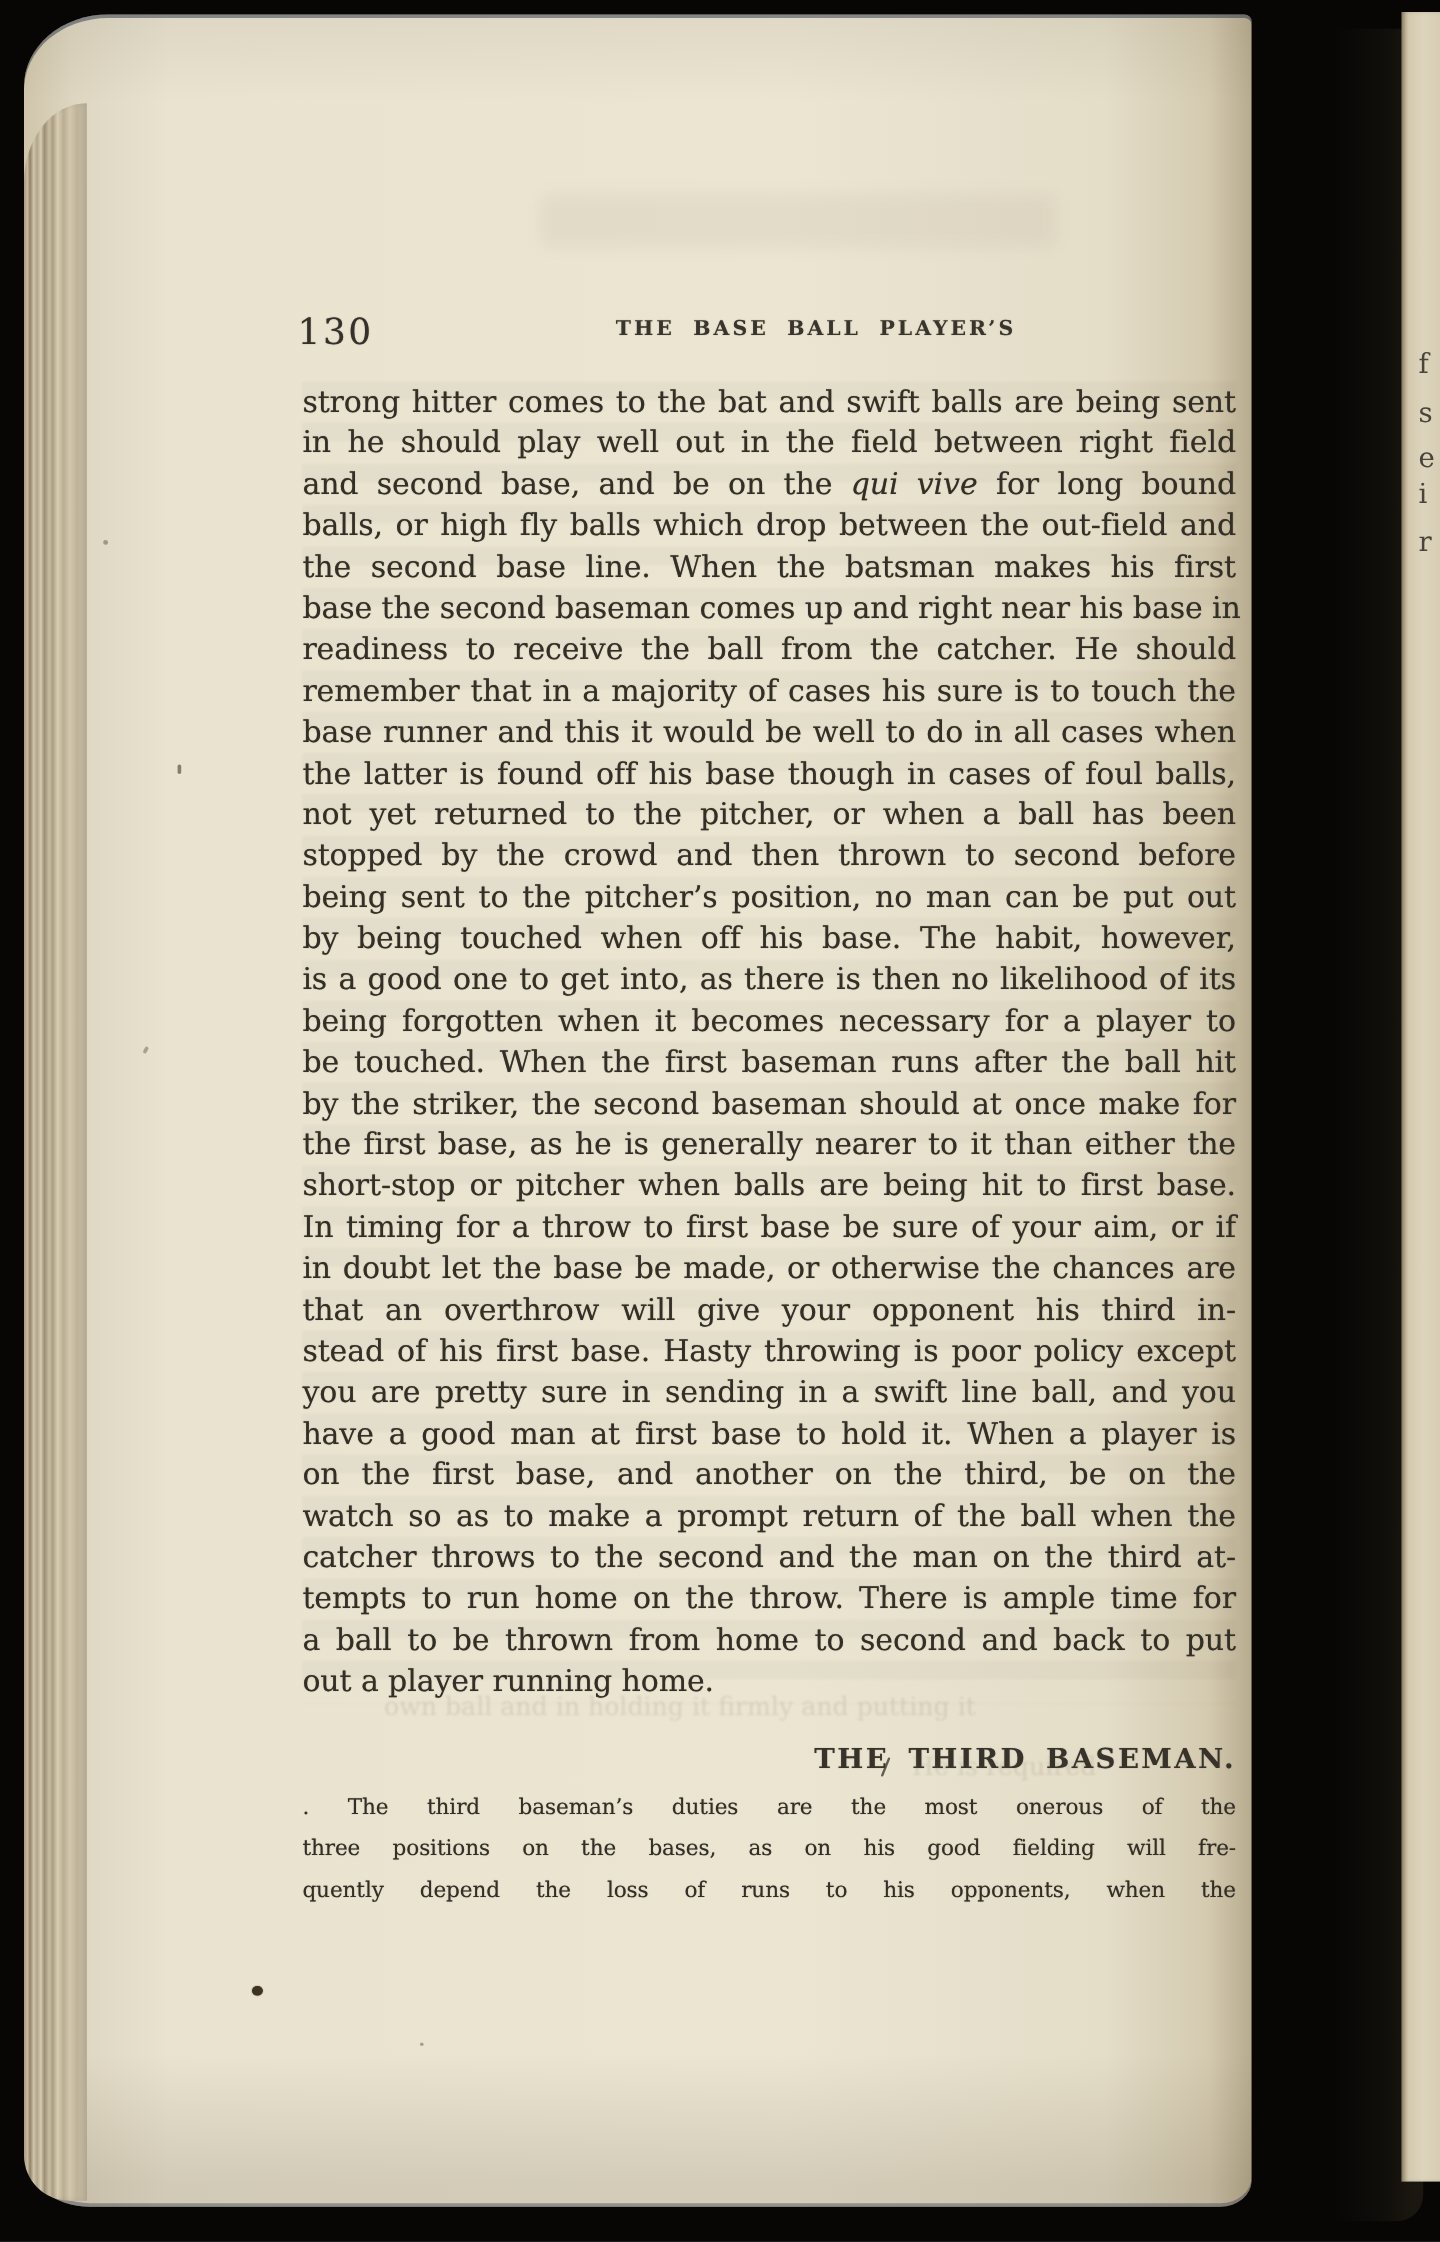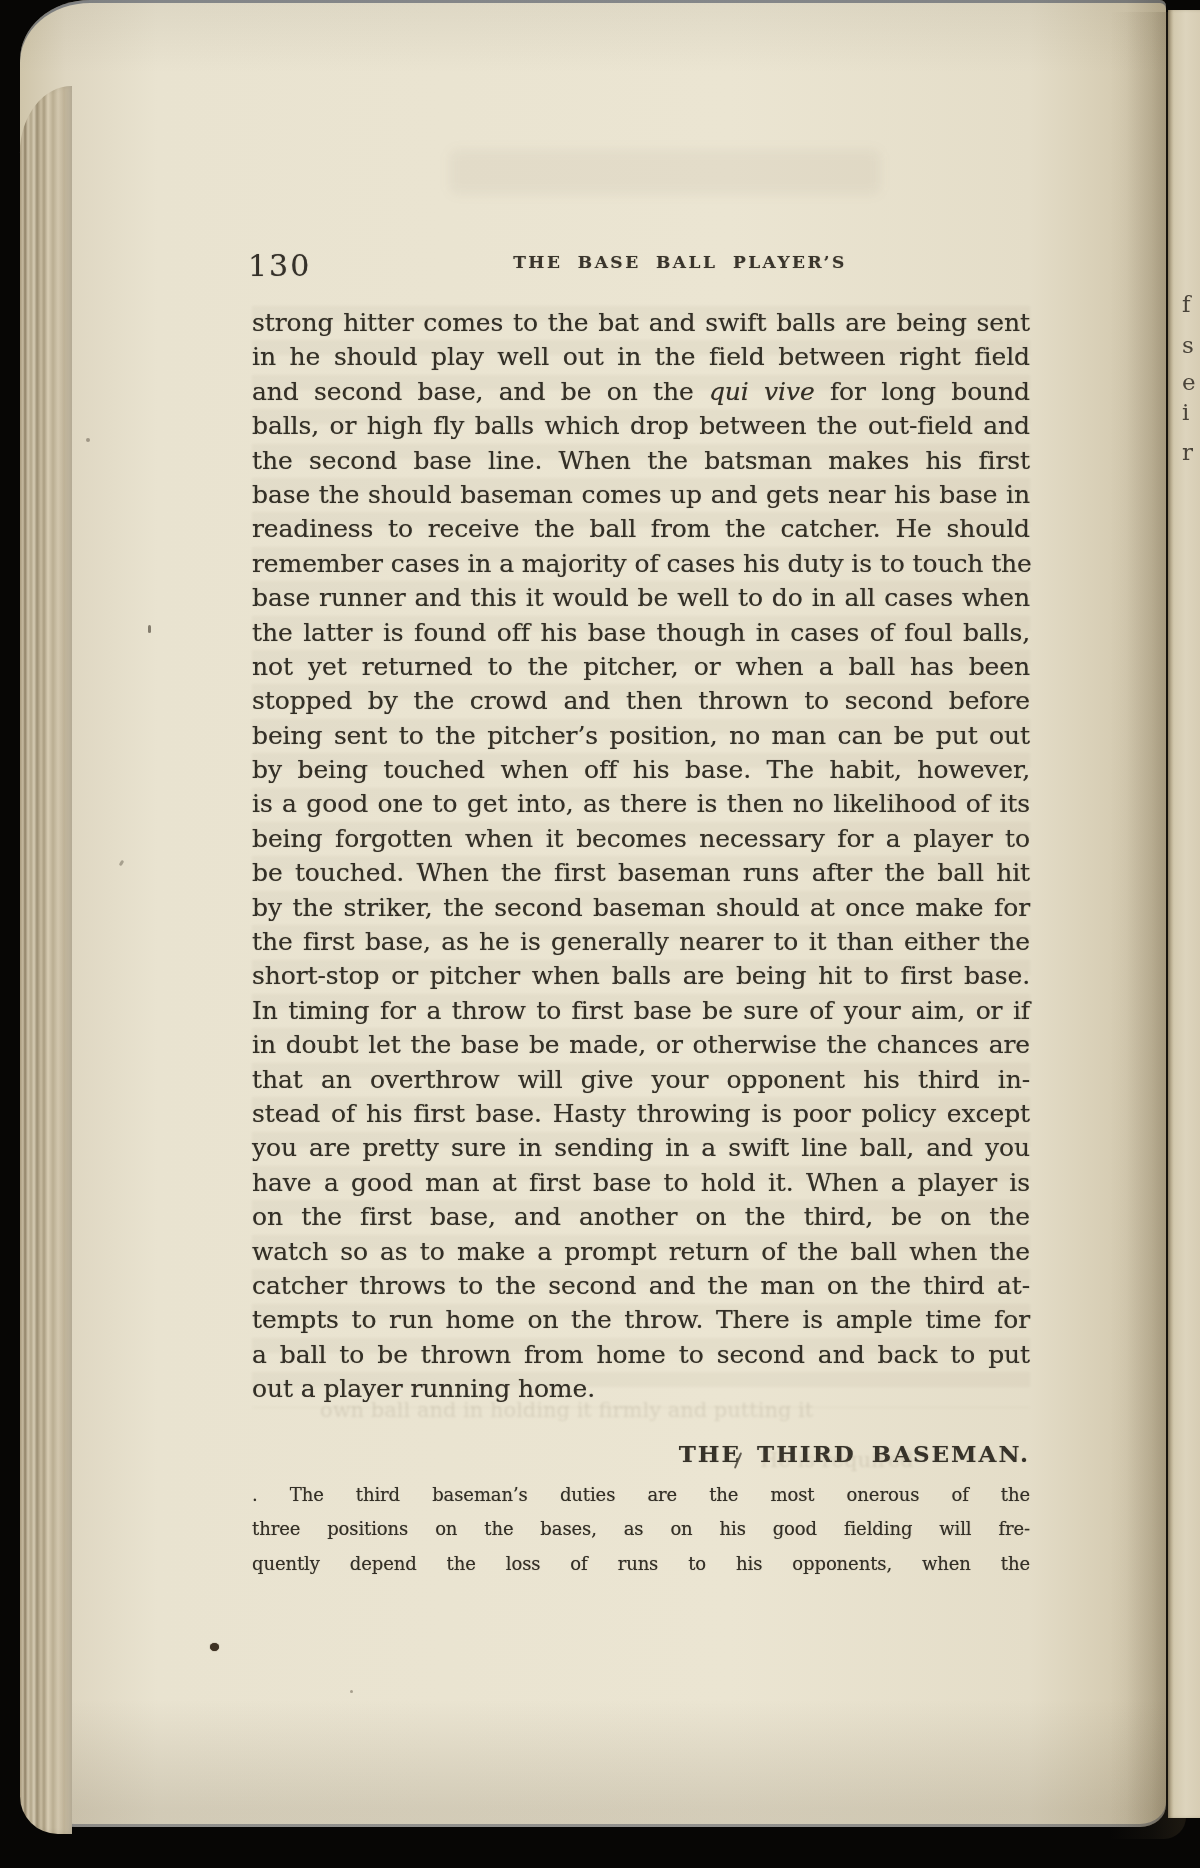--- a/index.html
+++ b/index.html
@@ -1,20 +1,20 @@
 <!DOCTYPE html>
 <html><head>
 <meta charset="utf-8">
 <style>
   html,body{margin:0;padding:0;background:#070605;width:1200px;height:1868px;overflow:hidden;}
   .scene{position:relative;width:1200px;height:1868px;background:#070605;
          font-family:"DejaVu Serif","Liberation Serif",serif;}
 
   
-  .page{position:absolute;left:20px;top:0;width:1146px;height:1827px;
+  .page{position:absolute;left:20px;top:12px;width:1023px;height:1827px;
         background:
           linear-gradient(180deg, rgba(60,50,30,.07) 0%, rgba(0,0,0,0) 4%, rgba(0,0,0,0) 93%, rgba(90,75,50,.16) 99%),
           linear-gradient(90deg, #cfc5aa 0%, #ded6c1 4%, #e9e3d0 12%, #ebe5d2 62%, #e4ddc8 88%, #d4cab0 96.5%, #b7ab8e 100%),
           #e9e3d0;
         border-radius:70px 6px 26px 55px / 60px 6px 22px 45px;
         box-shadow: inset 0 3px 0 rgba(22,35,64,.45), inset 0 -3px 0 rgba(22,35,64,.35);}
   
   .page-stack{position:absolute;left:20px;top:86px;width:52px;height:1748px;
         background:repeating-linear-gradient(90deg,
           #a99b7e 0px,#c6baa0 3px,#8f8166 5px,#cfc4ab 8px,#b2a68a 11px,#d6ccb4 14px,
@@ -86,23 +86,23 @@
     <span class="runtitle">THE BASE BALL PLAYER’S</span>
 
     <div class="ghost-stripes"></div>
 
     <div class="bodytext">
         <div class="line">strong hitter comes to the bat and swift balls are being sent</div>
         <div class="line">in he should play well out in the field between right field</div>
         <div class="line"><span>and second base, and be on the </span><i>qui vive</i><span> for long bound</span></div>
         <div class="line">balls, or high fly balls which drop between the out-field and</div>
         <div class="line">the second base line. When the batsman makes his first</div>
-        <div class="line">base the should baseman comes up and gets near his base in</div>
+        <div class="line">base the second baseman comes up and right near his base in</div>
         <div class="line">readiness to receive the ball from the catcher. He should</div>
-        <div class="line">remember cases in a majority of cases his duty is to touch the</div>
+        <div class="line">remember that in a majority of cases his sure is to touch the</div>
         <div class="line">base runner and this it would be well to do in all cases when</div>
         <div class="line">the latter is found off his base though in cases of foul balls,</div>
         <div class="line">not yet returned to the pitcher, or when a ball has been</div>
         <div class="line">stopped by the crowd and then thrown to second before</div>
         <div class="line">being sent to the pitcher’s position, no man can be put out</div>
         <div class="line">by being touched when off his base. The habit, however,</div>
         <div class="line">is a good one to get into, as there is then no likelihood of its</div>
         <div class="line">being forgotten when it becomes necessary for a player to</div>
         <div class="line">be touched. When the first baseman runs after the ball hit</div>
         <div class="line">by the striker, the second baseman should at once make for</div>

